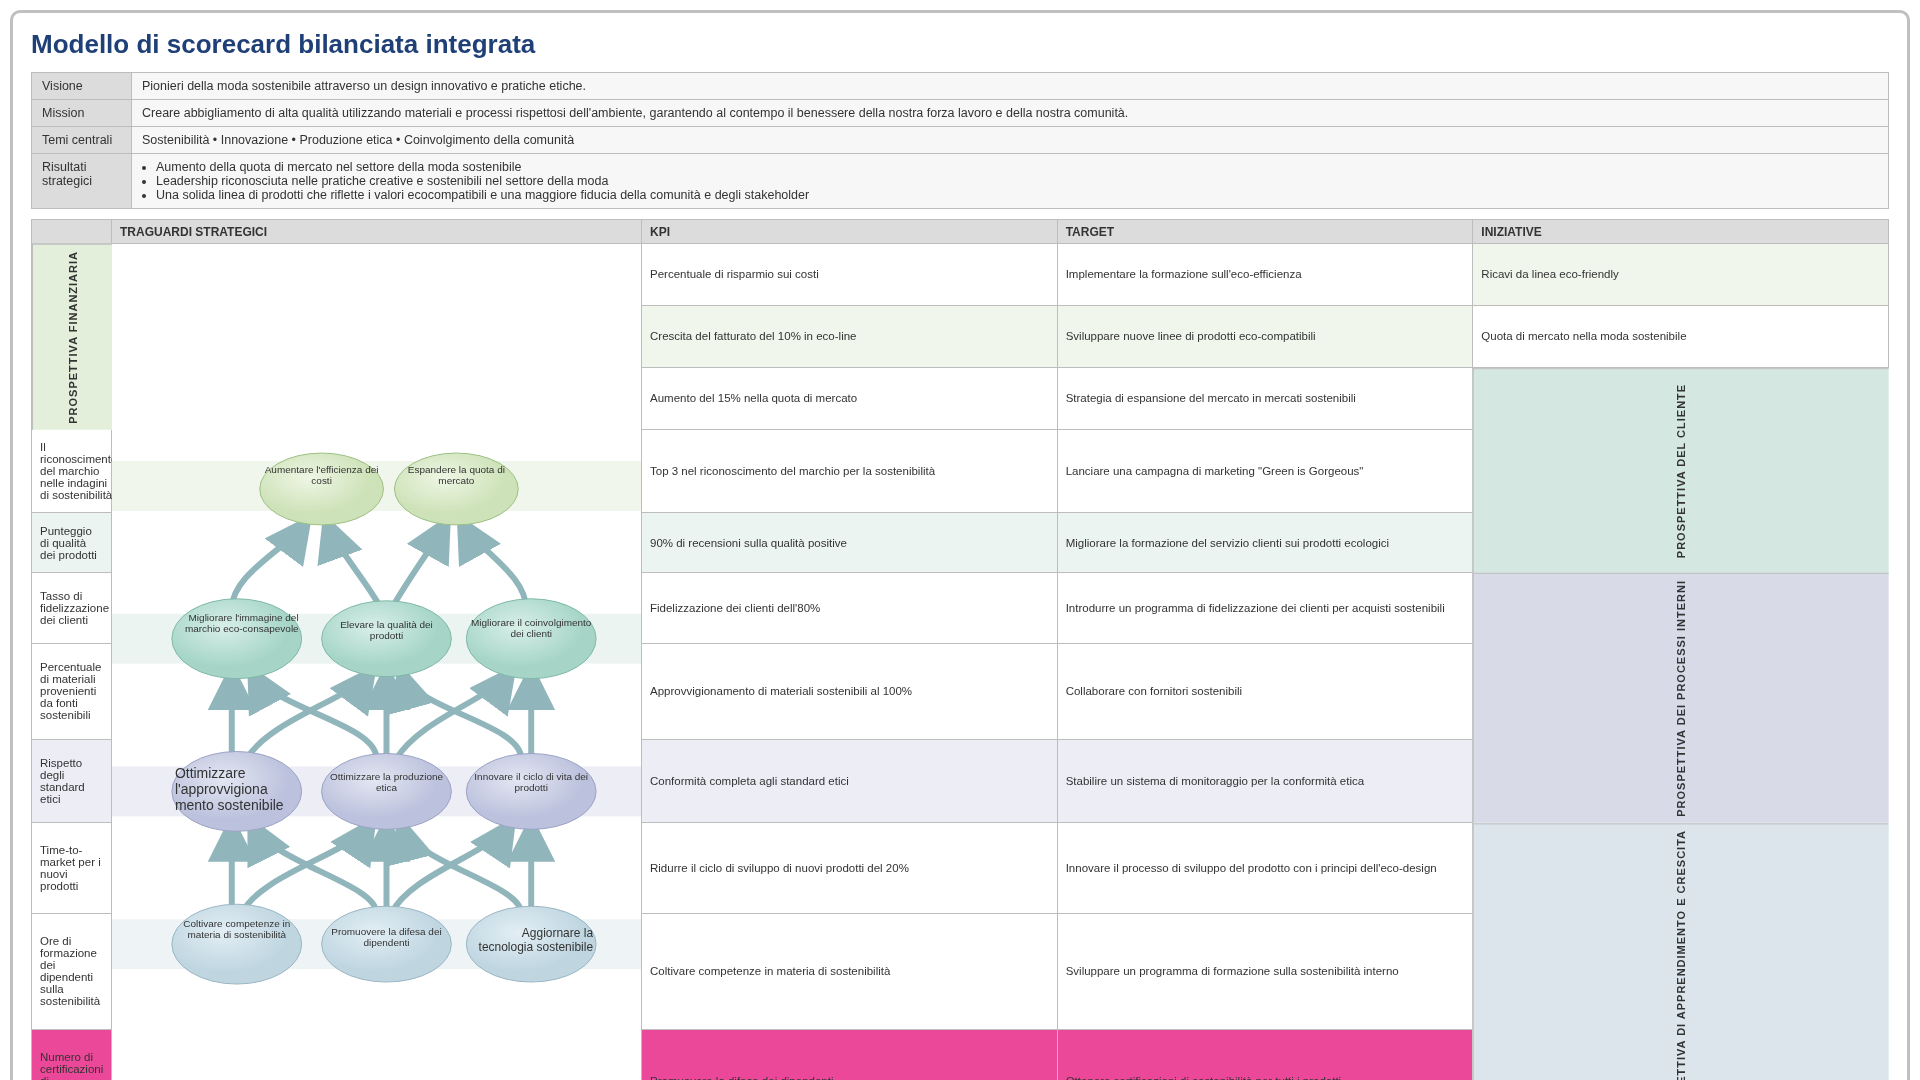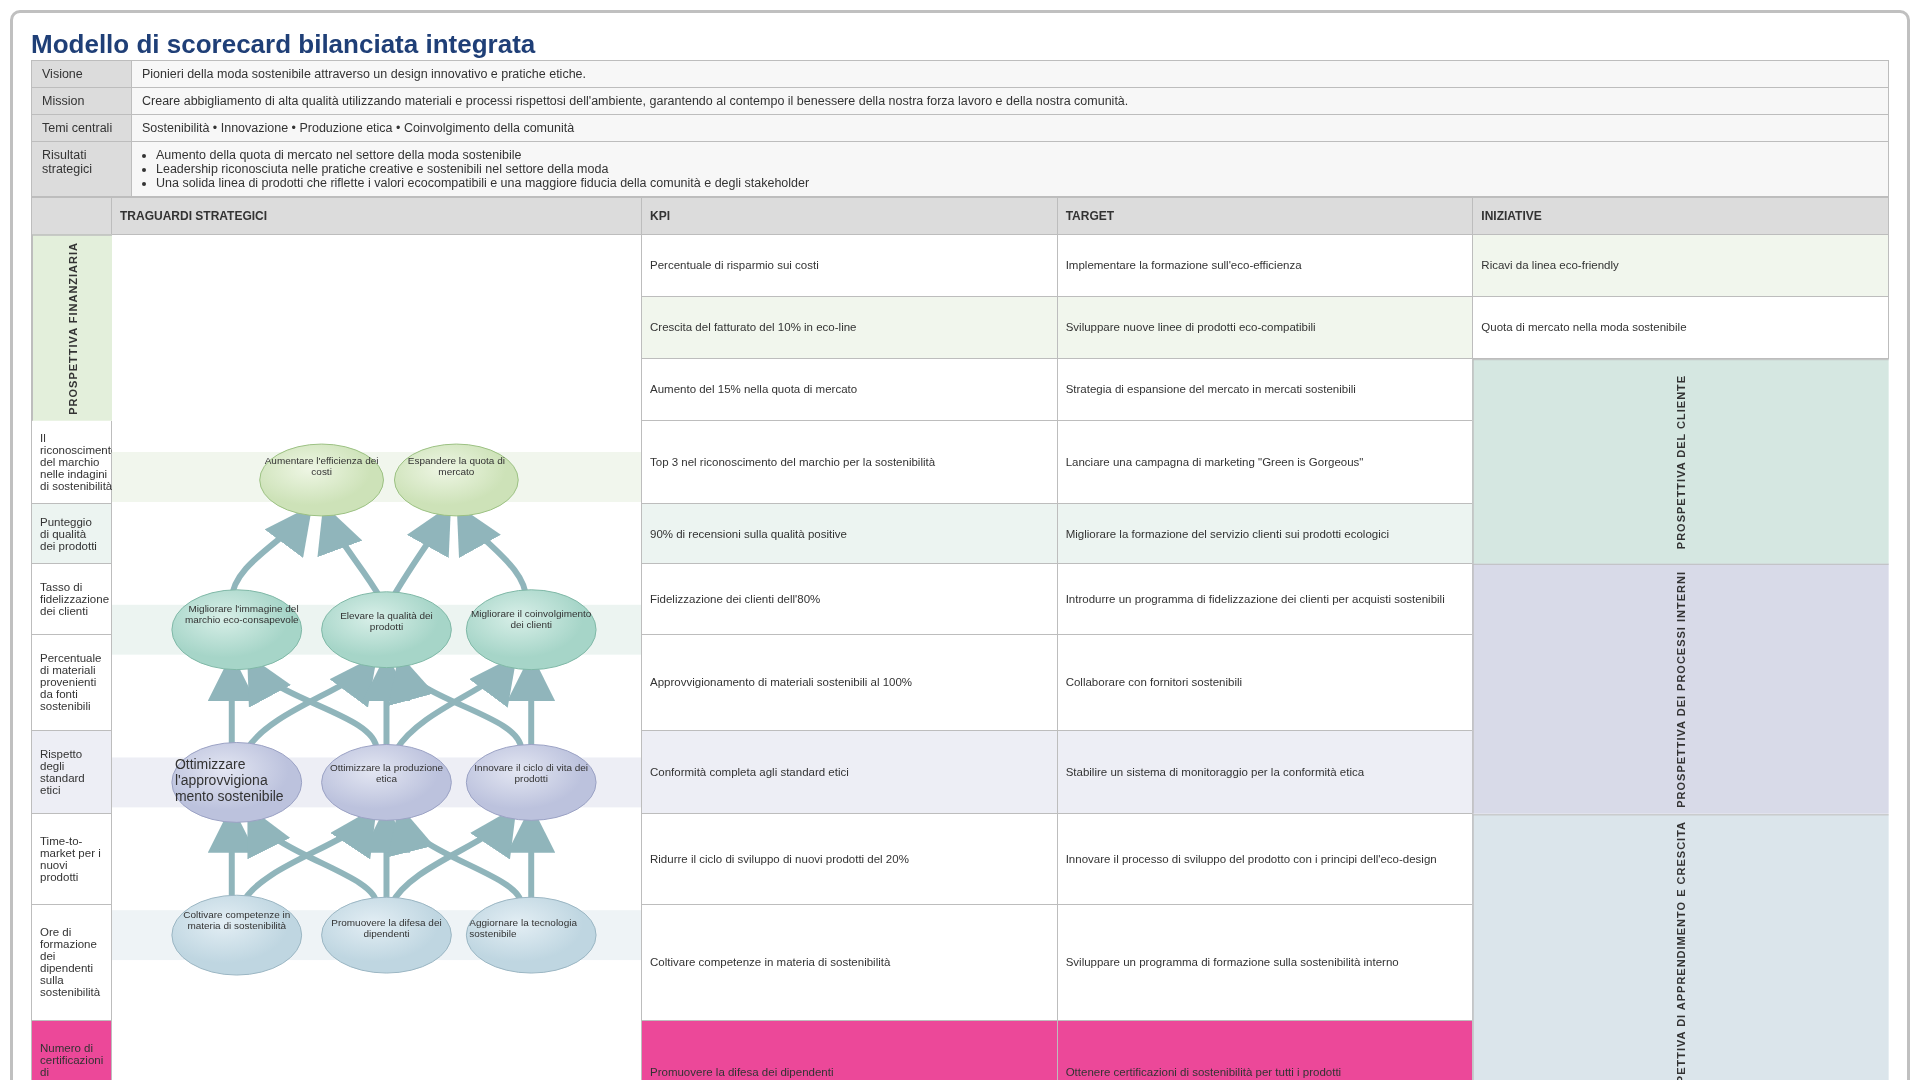--- a/index.html
+++ b/index.html
@@ -1,26 +1,26 @@
 <!DOCTYPE html>
 <html><head>
 <meta charset="utf-8">
 <style>
 *{box-sizing:border-box;margin:0;padding:0}
 body{font-family:"Century Gothic","Segoe UI",Arial,sans-serif;background:#fff;padding:10px}
 .page{border:3px solid #c0c0c0;border-radius:10px;padding:16px 18px 6px;position:relative}
-.title{color:#1f3f77;font-size:26px;font-weight:bold;}
-.meta-table{width:100%;border-collapse:collapse;}
+.title{color:#1f3f77;font-size:26px;font-weight:bold;margin-bottom:12px}
+.meta-table{width:100%;border-collapse:collapse;margin-bottom:10px}
 .meta-table td{border:1px solid #bdbdbd;padding:6px 10px;font-size:12.5px;vertical-align:top}
 .meta-table td.label{background:#dcdcdc;width:100px;font-weight:normal;color:#333}
 .meta-table td.value{background:#f7f7f7;color:#333}
 .bullets{padding-left:14px}
 .grid{display:grid;grid-template-columns:80px 530px 1fr 1fr 1fr;border-top:1px solid #bdbdbd;border-left:1px solid #bdbdbd}
 .cell{border-right:1px solid #bdbdbd;border-bottom:1px solid #bdbdbd;padding:6px 8px;font-size:11.5px;color:#333;display:flex;align-items:center}
-.hdr{background:#dcdcdc;font-weight:bold;font-size:12px;height:37px}
+.hdr{background:#dcdcdc;font-weight:bold;font-size:12px;height:24px}
 .vlabel{writing-mode:vertical-rl;transform:rotate(180deg);text-align:center;font-weight:bold;font-size:11px;display:flex;align-items:center;justify-content:center;letter-spacing:1px}
 .p-fin{background:#e3efdb}
 .p-cli{background:#d5e7e1}
 .p-int{background:#d8dae8}
 .p-gro{background:#dbe5eb}
 .tint-fin{background:#f1f6ed}
 .tint-cli{background:#ecf4f1}
 .tint-int{background:#edeef5}
 .tint-gro{background:#ec4899}
 .objcell{padding:0;background:#fff;position:relative}
@@ -140,21 +140,21 @@
         <foreignObject x="150" y="50" width="120" height="55"><div style="font-size:10px;text-align:center;color:#333">Aumentare l'efficienza dei costi</div></foreignObject>
         <foreignObject x="285" y="50" width="120" height="55"><div style="font-size:10px;text-align:center;color:#333">Espandere la quota di mercato</div></foreignObject>
         <foreignObject x="63" y="198" width="124" height="60"><div style="font-size:10px;text-align:right;color:#333">Migliorare l'immagine del marchio eco-consapevole</div></foreignObject>
         <foreignObject x="213" y="205" width="124" height="55"><div style="font-size:10px;text-align:center;color:#333">Elevare la qualità dei prodotti</div></foreignObject>
         <foreignObject x="358" y="203" width="124" height="55"><div style="font-size:10px;text-align:center;color:#333">Migliorare il coinvolgimento dei clienti</div></foreignObject>
         <foreignObject x="63" y="352" width="124" height="60"><div style="font-size:14px;text-align:left;color:#333">Ottimizzare l'approvvigiona mento sostenibile</div></foreignObject>
         <foreignObject x="213" y="358" width="124" height="55"><div style="font-size:10px;text-align:center;color:#333">Ottimizzare la produzione etica</div></foreignObject>
         <foreignObject x="358" y="358" width="124" height="55"><div style="font-size:10px;text-align:center;color:#333">Innovare il ciclo di vita dei prodotti</div></foreignObject>
         <foreignObject x="63" y="505" width="124" height="60"><div style="font-size:10px;text-align:center;color:#333">Coltivare competenze in materia di sostenibilità</div></foreignObject>
         <foreignObject x="213" y="513" width="124" height="55"><div style="font-size:10px;text-align:center;color:#333">Promuovere la difesa dei dipendenti</div></foreignObject>
-        <foreignObject x="358" y="513" width="124" height="55"><div style="font-size:10px;text-align:left;color:#333">Aggiornare la tecnologia sostenibile</div></foreignObject>
+        <foreignObject x="358" y="513" width="124" height="55"><div style="font-size:12px;text-align:right;color:#333">Aggiornare la tecnologia sostenibile</div></foreignObject>
       </svg>
     </div>
 
     <div class="cell">Percentuale di risparmio sui costi</div>
     <div class="cell">Implementare la formazione sull'eco-efficienza</div>
     <div class="cell tint-fin">Ricavi da linea eco-friendly</div>
     <div class="cell tint-fin">Crescita del fatturato del 10% in eco-line</div>
     <div class="cell tint-fin">Sviluppare nuove linee di prodotti eco-compatibili</div>
     <div class="cell">Quota di mercato nella moda sostenibile</div>
     <div class="cell">Aumento del 15% nella quota di mercato</div>

